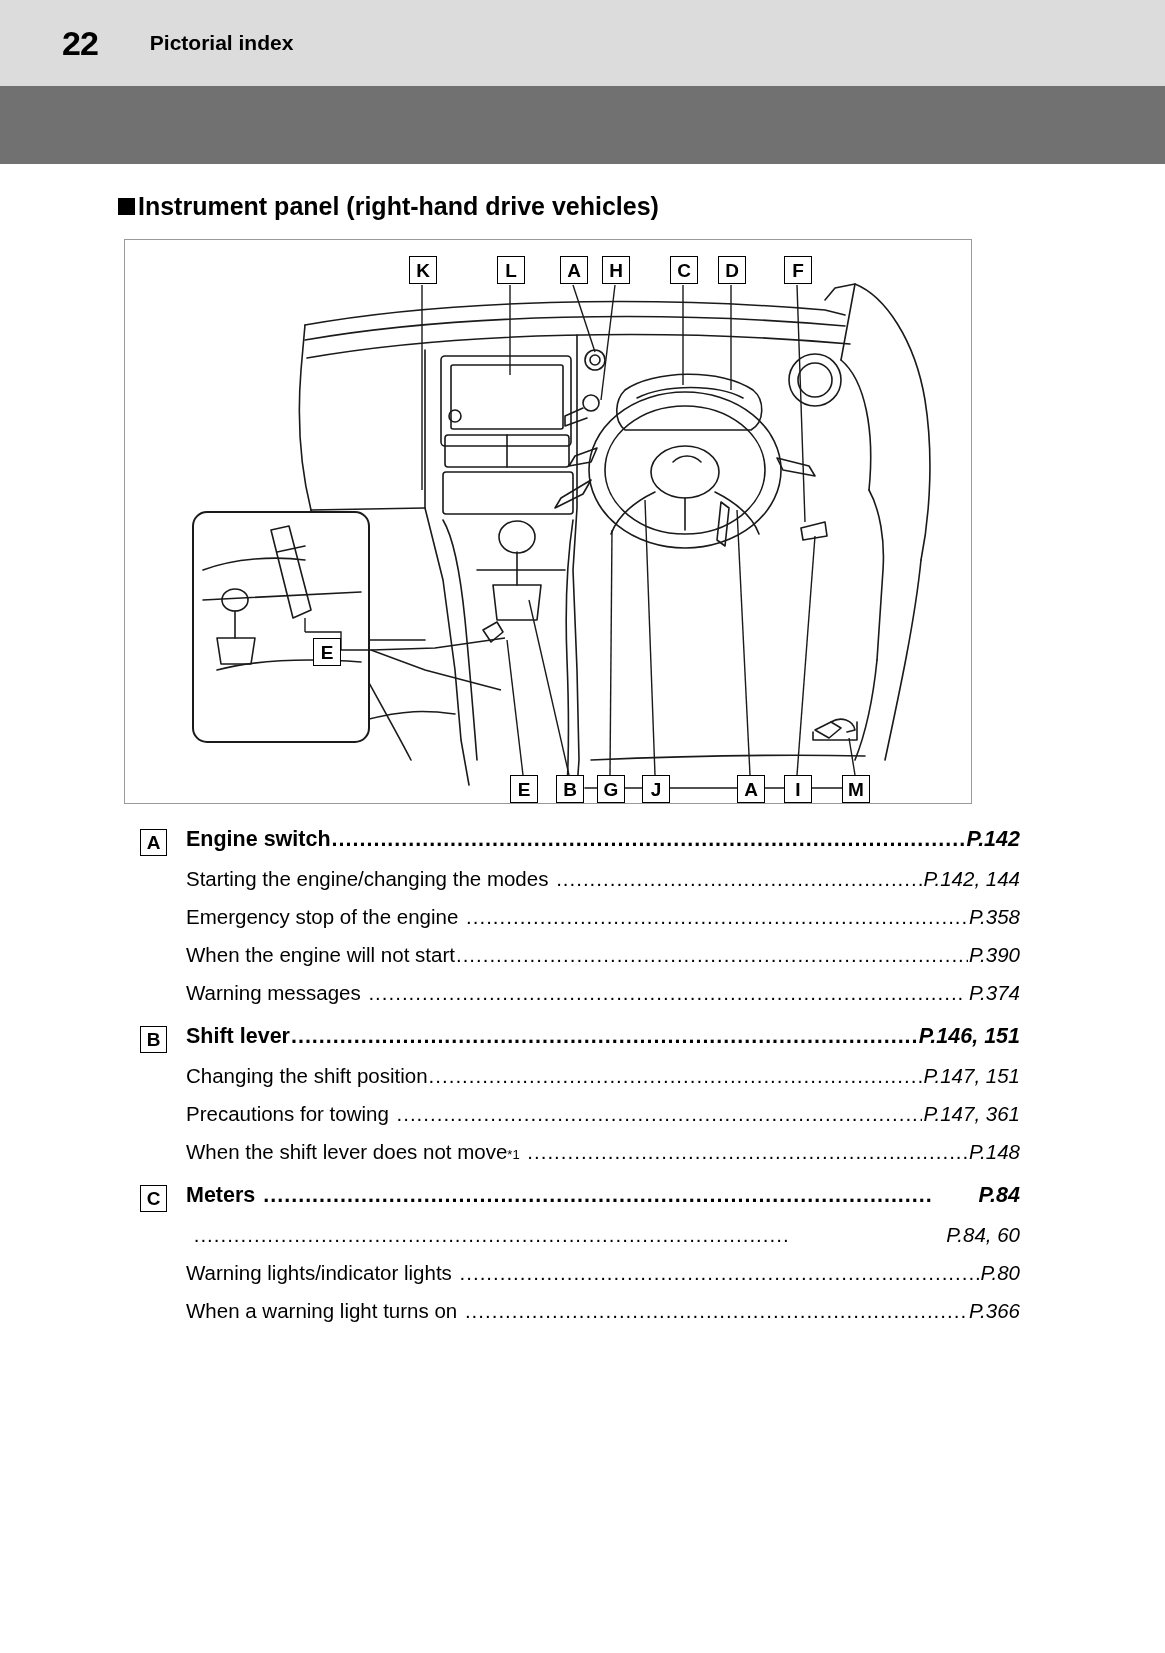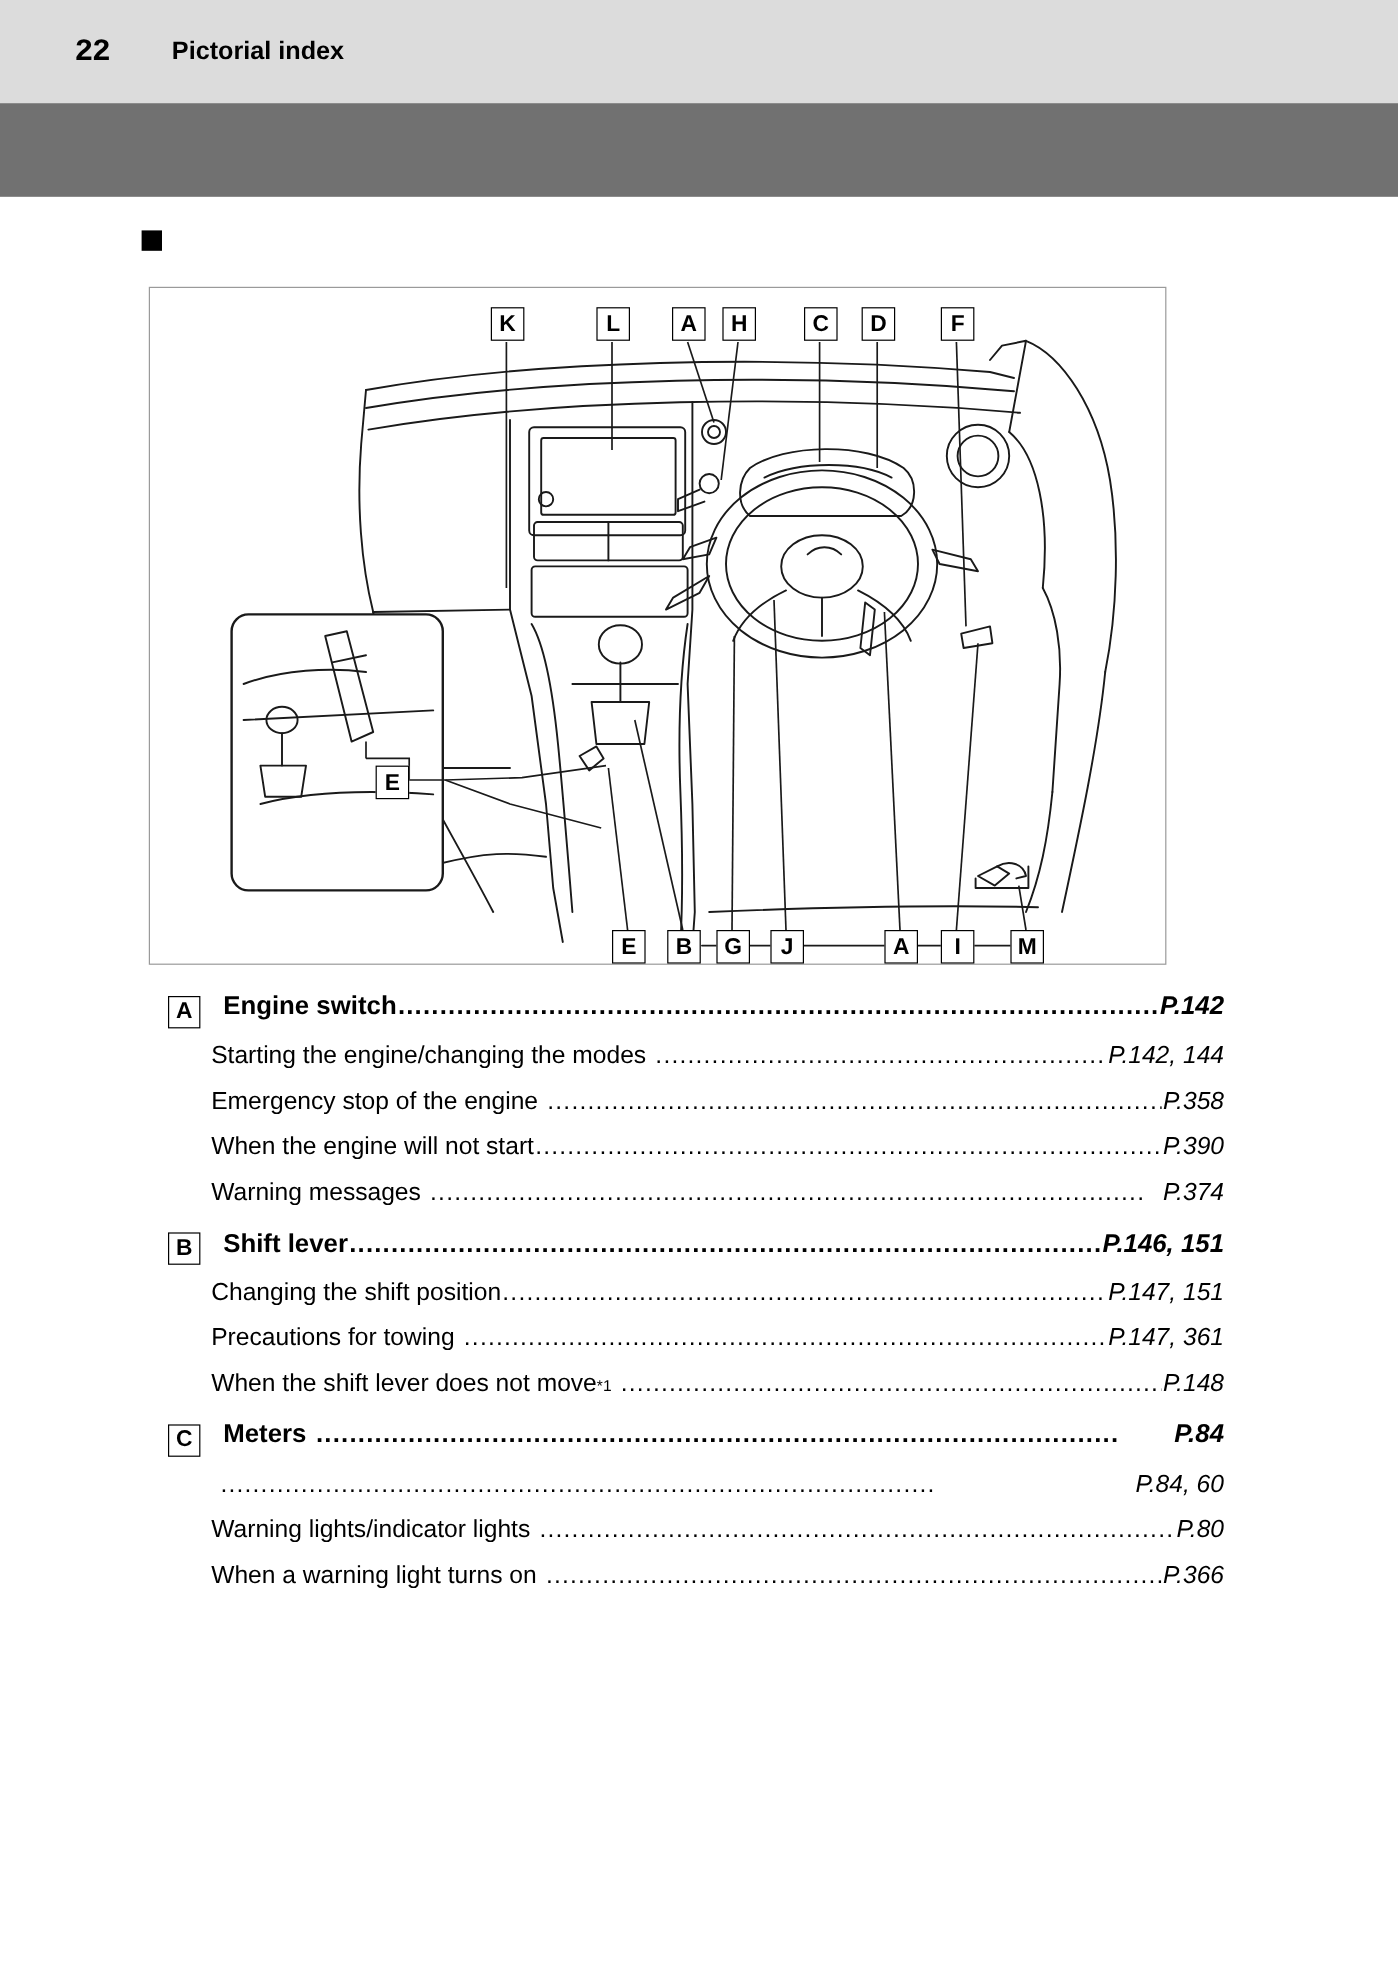--- a/index.html
+++ b/index.html
@@ -16,24 +16,23 @@
 
   
   .page-header {
     height: 86px;
     background: #dcdcdc;
     display: flex;
     align-items: center;
     padding-left: 62px;
   }
   .page-number {
-    font-size: 26px;
+    font-size: 34px;
     font-weight: bold;
     letter-spacing: -1px;
-    font-family: Liberation Mono, monospace;
   }
   .header-title {
     font-size: 21px;
     font-weight: bold;
     margin-left: 52px;
   }
   .dark-band {
     height: 78px;
     background: #717171;
   }
@@ -126,37 +125,38 @@
     margin: 0 1px;
     letter-spacing: 1px;
     font-weight: normal;
   }
   .page-ref { flex: 0 0 auto; white-space: nowrap; font-style: italic; }
 
   .entry-sub {
     display: flex;
     align-items: baseline;
     margin-top: 14px;
-    margin-left: 36px;
+    margin-left: 46px;
     font-size: 20.5px;
     font-weight: normal;
   }
   .sup { font-size: 13px; vertical-align: super; }
 </style>
 </head>
 <body>
 
 <div class="page-header">
   <div class="page-number">22</div>
   <div class="header-title">Pictorial index</div>
 </div>
 <div class="dark-band"></div>
 
 <div class="section-heading">
   <span class="sq-bullet"></span>
+  <span>Instrument panel (right-hand drive vehicles)</span>
 </div>
 
 <div class="figure-box">
 
   <svg width="846" height="563" viewBox="0 0 846 563">
     <g fill="none" stroke="#1a1a1a" stroke-width="1.6" stroke-linejoin="round" stroke-linecap="round">
 
       <path d="M180 85 C 320 60, 520 55, 700 70 L 720 75"></path>
       <path d="M180 100 C 330 74, 540 70, 720 86"></path>
       <path d="M182 118 C 330 92, 545 88, 725 104"></path>

